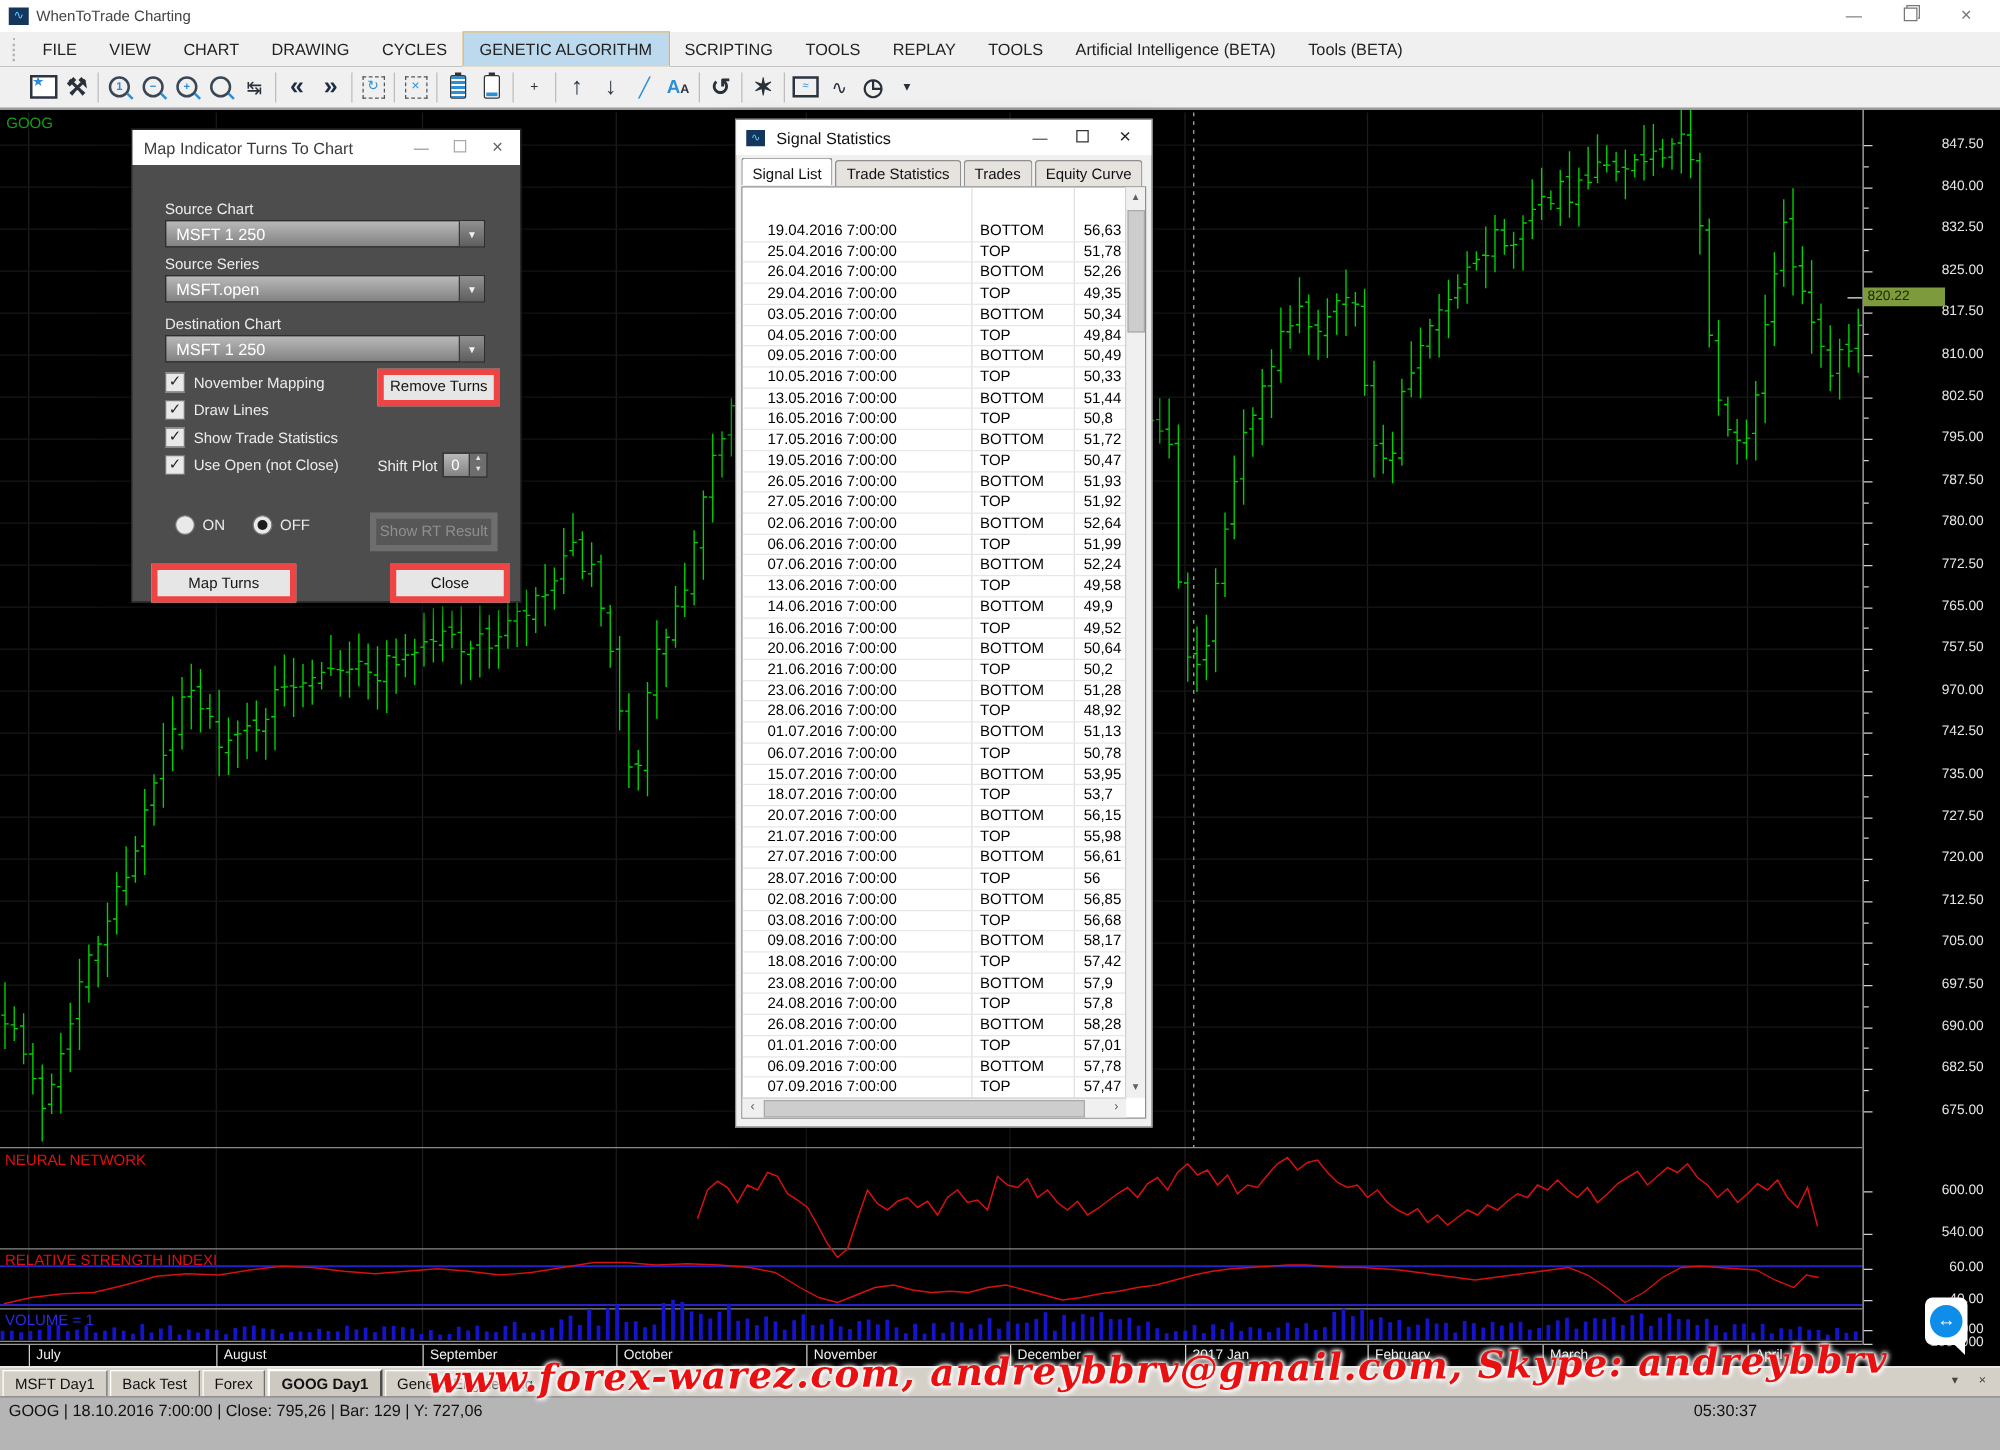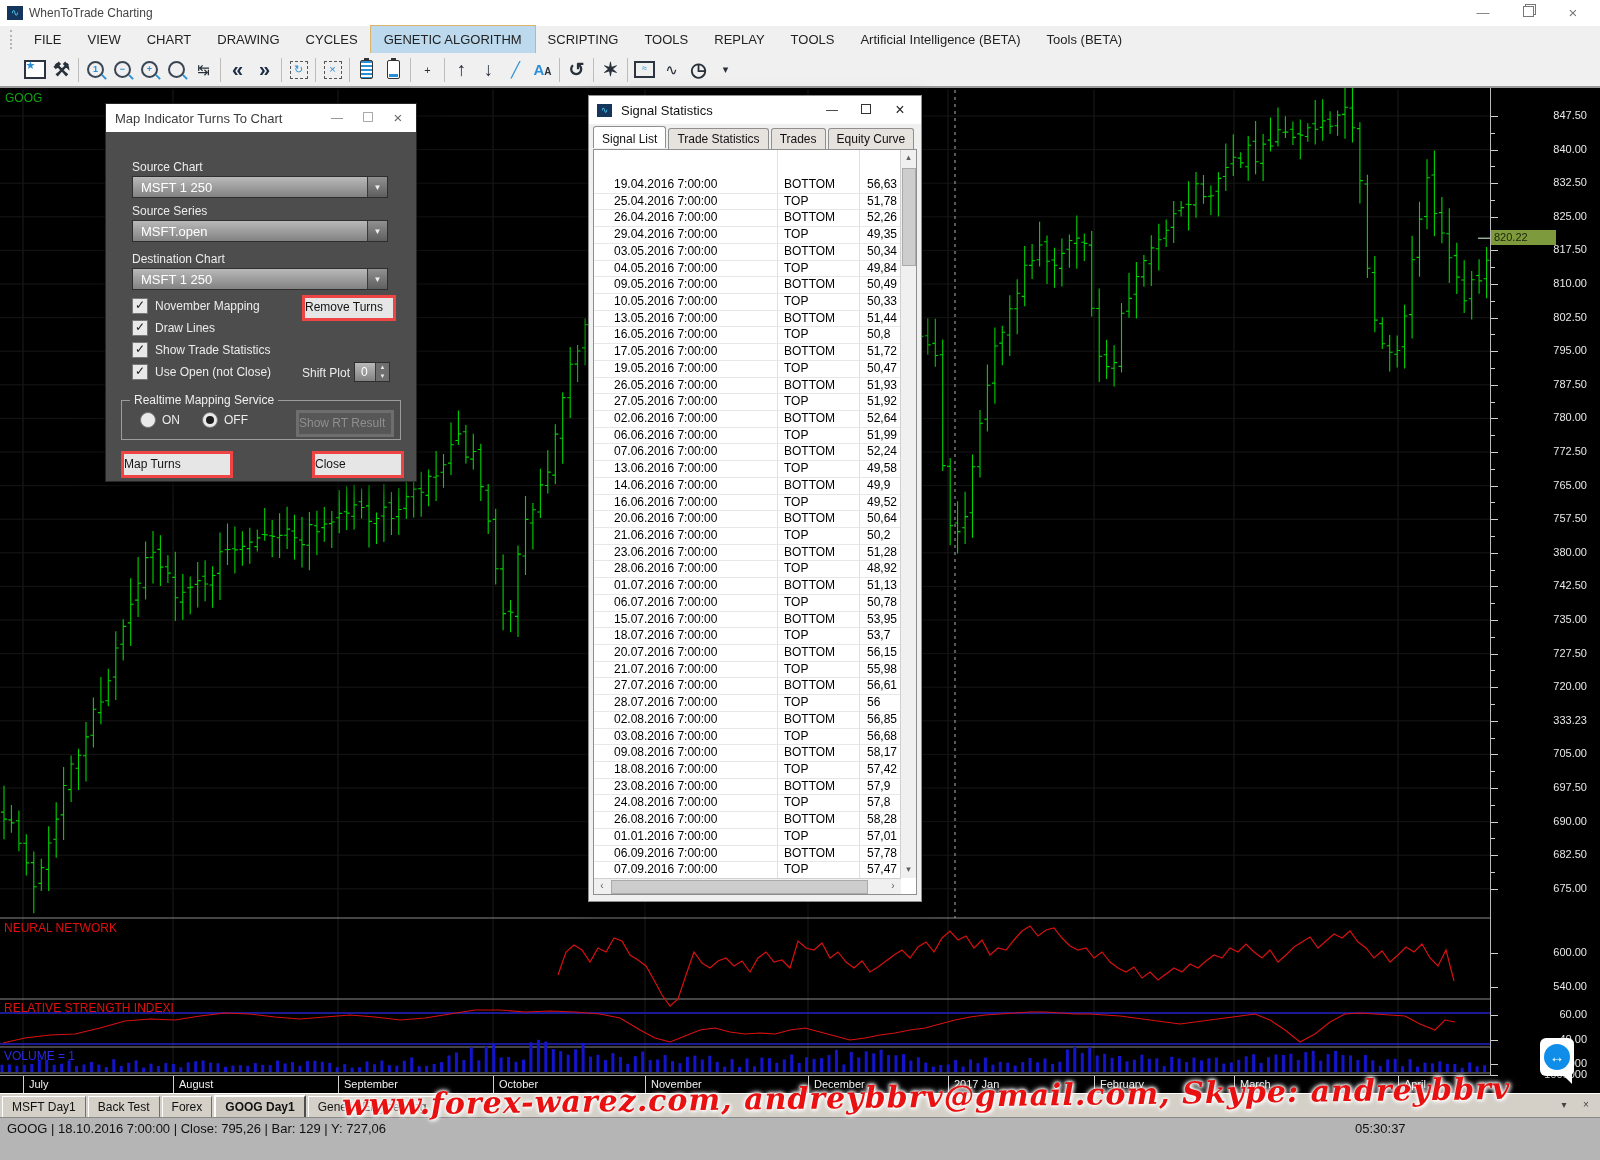--- a/index.html
+++ b/index.html
@@ -68,21 +68,21 @@
   .dctl{position:absolute;top:0;width:30px;height:28px;text-align:center;line-height:28px;color:#8a8a8a;font-size:12px}
   .dctl.max span{display:inline-block;width:8px;height:8px;border:1px solid #aaa}
   .groupbox{position:absolute;border:1px solid #9c9c9c}
   .group-label{position:absolute;top:-8px;left:8px;background:#4d4d4d;padding:0 4px;font-size:12px;color:#efefef;white-space:nowrap}
   .dlab{position:absolute;font-size:12px;color:#ececec;white-space:nowrap}
   .dd{position:absolute;height:22px;background:linear-gradient(#b9b9b9,#828282);border:1px solid #2e2e2e;color:#fff;font-size:13px;line-height:21px;padding-left:8px;box-sizing:border-box}
   .dd .arr{position:absolute;right:0;top:0;width:19px;height:100%;background:linear-gradient(#909090,#5e5e5e);border-left:1px solid #3a3a3a;color:#f0f0f0;font-size:8px;text-align:center;line-height:21px}
   .cbrow{position:absolute;display:flex;align-items:center}
   .cb{width:14px;height:14px;background:#e9e9e9;border:1px solid #777;color:#222;font-size:12px;line-height:13px;text-align:center;margin-right:7px}
   .cblab{font-size:12px;color:#ececec;white-space:nowrap}
-  .btn{position:absolute;background:#e6e6e6;border:3px solid #ef4444;color:#141414;font-size:12px;text-align:left}
+  .btn{position:absolute;background:#e6e6e6;border:5px solid #ef4444;color:#141414;font-size:12px;text-align:center}
   .btn.disabled{background:#575757;border-color:#6e6e6e;color:#8f8f8f}
   .spin{position:absolute;width:36px;height:20px;background:linear-gradient(#b9b9b9,#828282);border:1px solid #2e2e2e;color:#fff;font-size:12px;line-height:19px;padding-left:6px;box-sizing:border-box}
   .spin .ud{position:absolute;right:0;top:0;width:13px;height:100%;background:#6e6e6e;border-left:1px solid #3a3a3a;color:#e8e8e8;font-size:6px;line-height:9px;text-align:center}
   .radio{width:14px;height:14px;border-radius:50%;background:#e9e9e9;border:1px solid #777;margin-right:6px;position:relative}
   .radio.sel:after{content:"";position:absolute;left:3px;top:3px;width:8px;height:8px;border-radius:50%;background:#1c1c1c}
   .radrow{position:absolute;display:flex;align-items:center}
   .radlab{font-size:12px;color:#ececec}
   
   #sig-dialog{position:absolute;left:588px;top:95px;width:332px;height:805px;background:#f0f0f0;border:1px solid #8f8f8f;box-shadow:0 7px 18px rgba(0,0,0,.6);z-index:6}
   #sig-tabs{position:absolute;left:4px;top:30px;height:22px;display:flex}
@@ -483,36 +483,36 @@
     <div class="tickmark" style="top:364px"></div>
     <div class="ticklabel" style="top:357px">772.50</div>
     <div class="tickmark minor" style="top:381px"></div>
     <div class="tickmark" style="top:398px"></div>
     <div class="ticklabel" style="top:391px">765.00</div>
     <div class="tickmark minor" style="top:414px"></div>
     <div class="tickmark" style="top:431px"></div>
     <div class="ticklabel" style="top:424px">757.50</div>
     <div class="tickmark minor" style="top:448px"></div>
     <div class="tickmark" style="top:465px"></div>
-    <div class="ticklabel" style="top:458px">380.00</div>
+    <div class="ticklabel" style="top:458px">970.00</div>
     <div class="tickmark minor" style="top:482px"></div>
     <div class="tickmark" style="top:498px"></div>
     <div class="ticklabel" style="top:491px">742.50</div>
     <div class="tickmark minor" style="top:515px"></div>
     <div class="tickmark" style="top:532px"></div>
     <div class="ticklabel" style="top:525px">735.00</div>
     <div class="tickmark minor" style="top:549px"></div>
     <div class="tickmark" style="top:566px"></div>
     <div class="ticklabel" style="top:559px">727.50</div>
     <div class="tickmark minor" style="top:582px"></div>
     <div class="tickmark" style="top:599px"></div>
     <div class="ticklabel" style="top:592px">720.00</div>
     <div class="tickmark minor" style="top:616px"></div>
     <div class="tickmark" style="top:633px"></div>
-    <div class="ticklabel" style="top:626px">333.23</div>
+    <div class="ticklabel" style="top:626px">712.50</div>
     <div class="tickmark minor" style="top:650px"></div>
     <div class="tickmark" style="top:666px"></div>
     <div class="ticklabel" style="top:659px">705.00</div>
     <div class="tickmark minor" style="top:683px"></div>
     <div class="tickmark" style="top:700px"></div>
     <div class="ticklabel" style="top:693px">697.50</div>
     <div class="tickmark minor" style="top:717px"></div>
     <div class="tickmark" style="top:734px"></div>
     <div class="ticklabel" style="top:727px">690.00</div>
     <div class="tickmark minor" style="top:750px"></div>
@@ -613,23 +613,20 @@
        <span class="cb">✓</span>
        <span class="cblab">Use Open (not Close)</span>
      </div>
     </div>
   <div class="btn" style="left:196px;top:191px;width:88px;height:20px;line-height:19px">Remove Turns</div>
   <span class="dlab" style="left:196px;top:262px">Shift Plot</span>
   <div class="spin" style="left:248px;top:258px">
     <span>0</span>
     <span class="ud">▲<br>▼</span>
   </div>
-  <div class="groupbox" style="left:15px;top:296px;width:278px;height:38px">
-    <span class="group-label">Realtime Mapping Service</span>
-  </div>
   <div id="map-radios">
       <div class="radrow" style="left:34px;top:308px">
        <span class="radio"></span>
        <span class="radlab">ON</span>
      </div>
       <div class="radrow" style="left:96px;top:308px">
        <span class="radio sel"></span>
        <span class="radlab">OFF</span>
      </div>
     </div>

